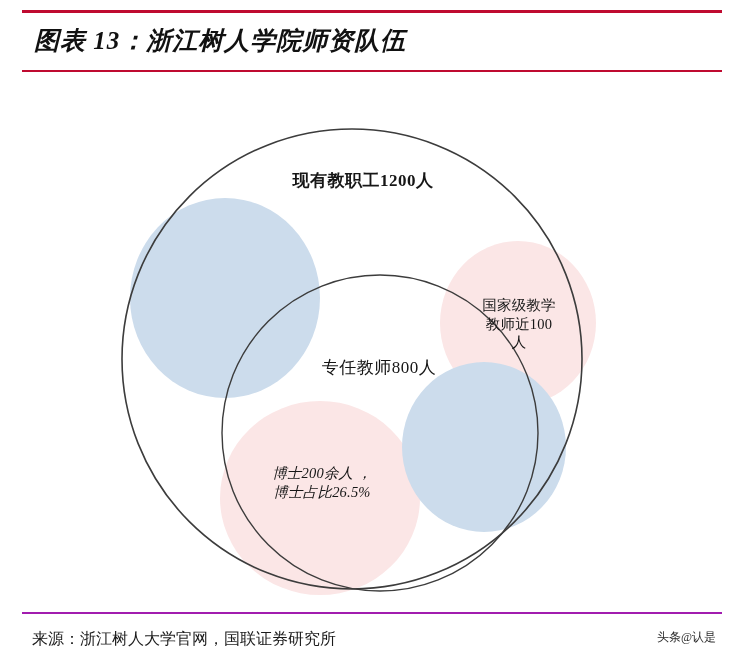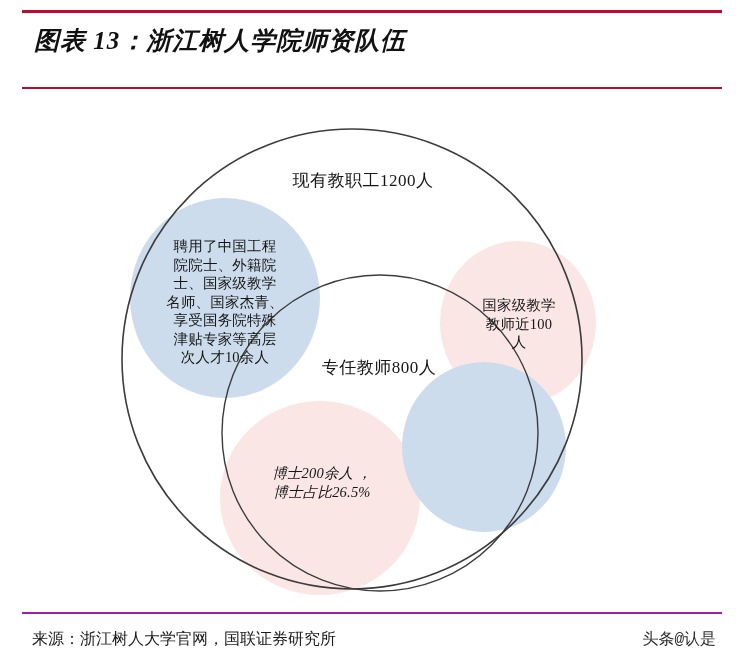--- a/index.html
+++ b/index.html
@@ -14,21 +14,21 @@
     position: relative;
     overflow: hidden;
   }
 
   
   .header {
     position: absolute;
     left: 22px;
     top: 10px;
     width: 700px;
-    height: 79px;
+    height: 62px;
     border-top: 3px solid #bf0a30;
     border-bottom: 2px solid #bf0a30;
     box-sizing: border-box;
   }
   .header-title {
     position: absolute;
     left: 12px;
     top: 11px;
     font-family: "Liberation Serif", "DejaVu Serif", serif;
     font-size: 25px;
@@ -59,20 +59,21 @@
     text-align: center;
     white-space: pre-line;
     pointer-events: none;
   }
   .lbl-outer {
     left: 248px;
     top: 92px;
     width: 230px;
     font-size: 17px;
     letter-spacing: 0.5px;
+    font-weight: bold;
   }
   .lbl-inner {
     left: 284px;
     top: 279px;
     width: 190px;
     font-size: 17px;
     letter-spacing: 0.5px;
   }
   .lbl-blob {
     font-size: 14.5px;
@@ -116,23 +117,23 @@
     top: 15px;
     font-size: 16px;
     color: #1a1a1a;
     font-family: "Liberation Serif", "DejaVu Serif", serif;
     white-space: nowrap;
   }
   .footer-watermark {
     position: absolute;
     right: 6px;
     top: 15px;
-    font-size: 16px;
+    font-size: 12px;
     color: #2b2b2b;
-    font-family: Liberation Mono, monospace;
+    font-family: Liberation Serif, serif;
     white-space: nowrap;
     text-align: center;
   }
 </style>
 </head>
 <body>
 
 <div class="header">
   <div class="header-title">图表 13：浙江树人学院师资队伍</div>
 </div>
@@ -148,27 +149,20 @@
 
     <circle cx="352" cy="281" r="230" fill="none" stroke="#3c3c3c" stroke-width="1.6"></circle>
 
     <circle cx="380" cy="355" r="158" fill="none" stroke="#3c3c3c" stroke-width="1.4"></circle>
   </svg>
 
   <div class="lbl lbl-outer">现有教职工1200人</div>
 
   <div class="lbl lbl-inner">专任教师800人</div>
 
-  <div class="lbl lbl-blob lbl-talent">聘用了中国工程
-院院士、外籍院
-士、国家级教学
-名师、国家杰青、
-享受国务院特殊
-津贴专家等高层
-次人才10余人</div>
 
   <div class="lbl lbl-blob lbl-senior">国家级教学
 教师近100
 人</div>
 
 
   <div class="lbl lbl-blob lbl-phd">博士200余人 ，
 博士占比26.5%</div>
 </div>
 

